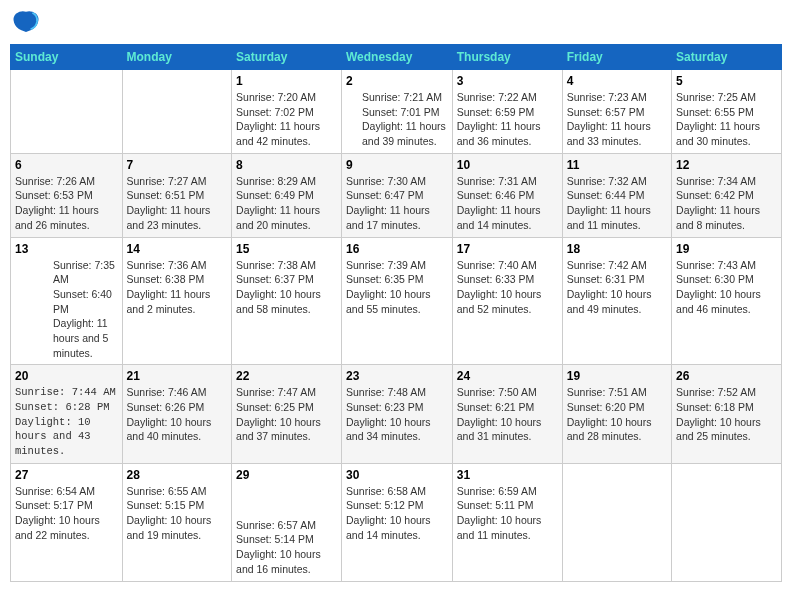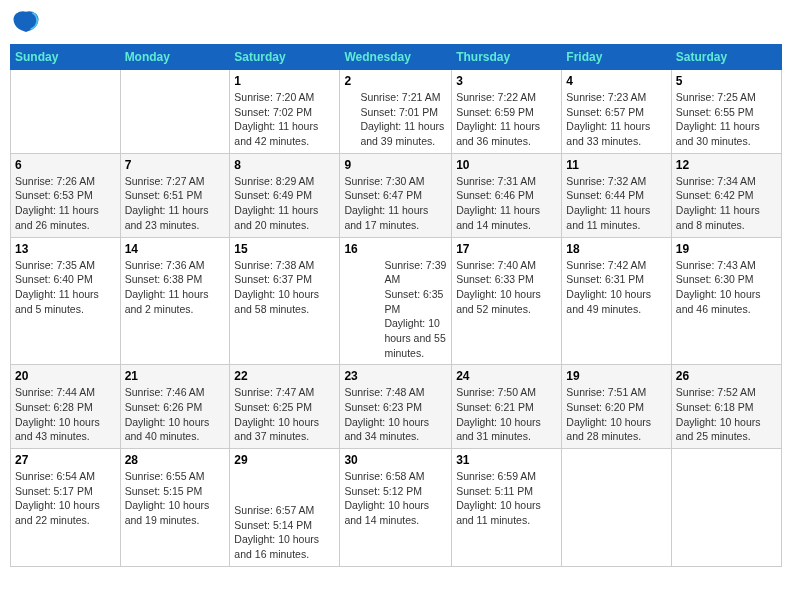--- a/index.html
+++ b/index.html
@@ -195,39 +195,39 @@
         <td>
           <span class="day-num">12</span>
           <div class="day-info" style="white-space: pre-line;">Sunrise: 7:34 AM
 Sunset: 6:42 PM
 Daylight: 11 hours and 8 minutes.</div>
         </td>
       </tr>
       <tr>
         <td>
           <span class="day-num">13</span>
-          <div class="day-info" style="white-space: pre-line;">Sunrise: 7:35 AM
+          <div class="day-info" style="white-space: pre-line; margin-left: 38px;">Sunrise: 7:35 AM
 Sunset: 6:40 PM
 Daylight: 11 hours and 5 minutes.</div>
         </td>
         <td>
           <span class="day-num">14</span>
           <div class="day-info" style="white-space: pre-line;">Sunrise: 7:36 AM
 Sunset: 6:38 PM
 Daylight: 11 hours and 2 minutes.</div>
         </td>
         <td>
           <span class="day-num">15</span>
           <div class="day-info" style="white-space: pre-line;">Sunrise: 7:38 AM
 Sunset: 6:37 PM
 Daylight: 10 hours and 58 minutes.</div>
         </td>
         <td>
           <span class="day-num">16</span>
-          <div class="day-info" style="white-space: pre-line; margin-left: 40px;">Sunrise: 7:39 AM
+          <div class="day-info" style="white-space: pre-line;">Sunrise: 7:39 AM
 Sunset: 6:35 PM
 Daylight: 10 hours and 55 minutes.</div>
         </td>
         <td>
           <span class="day-num">17</span>
           <div class="day-info" style="white-space: pre-line;">Sunrise: 7:40 AM
 Sunset: 6:33 PM
 Daylight: 10 hours and 52 minutes.</div>
         </td>
         <td>
@@ -239,21 +239,21 @@
         <td>
           <span class="day-num">19</span>
           <div class="day-info" style="white-space: pre-line;">Sunrise: 7:43 AM
 Sunset: 6:30 PM
 Daylight: 10 hours and 46 minutes.</div>
         </td>
       </tr>
       <tr>
         <td>
           <span class="day-num">20</span>
-          <div class="day-info" style="white-space: pre-line;">Sunrise: 7:44 AM
+          <div class="day-info" style="white-space: pre-line; font-family: Liberation Mono, monospace;">Sunrise: 7:44 AM
 Sunset: 6:28 PM
 Daylight: 10 hours and 43 minutes.</div>
         </td>
         <td>
           <span class="day-num">21</span>
           <div class="day-info" style="white-space: pre-line;">Sunrise: 7:46 AM
 Sunset: 6:26 PM
 Daylight: 10 hours and 40 minutes.</div>
         </td>
         <td>

